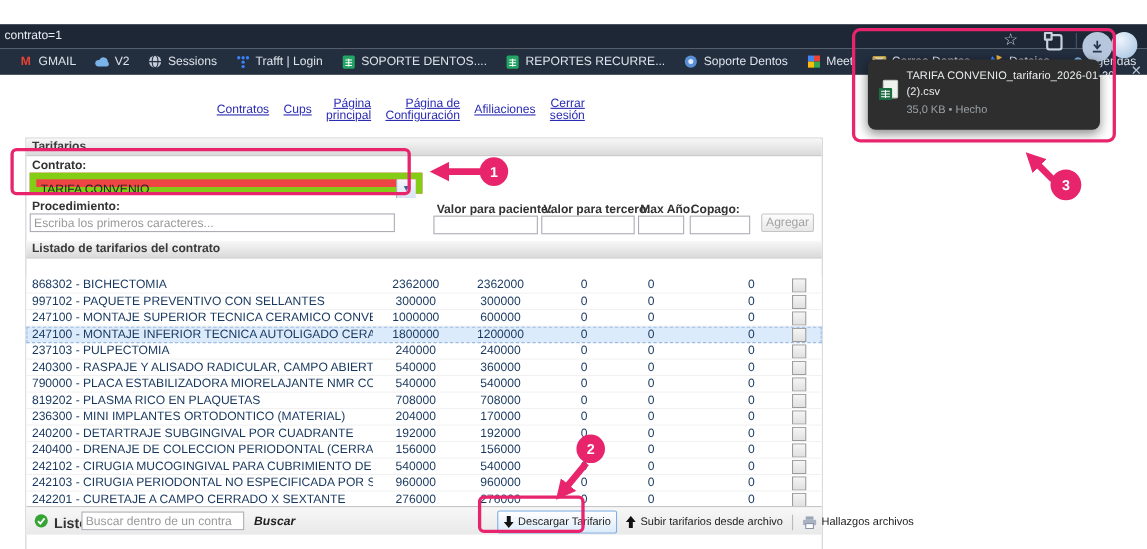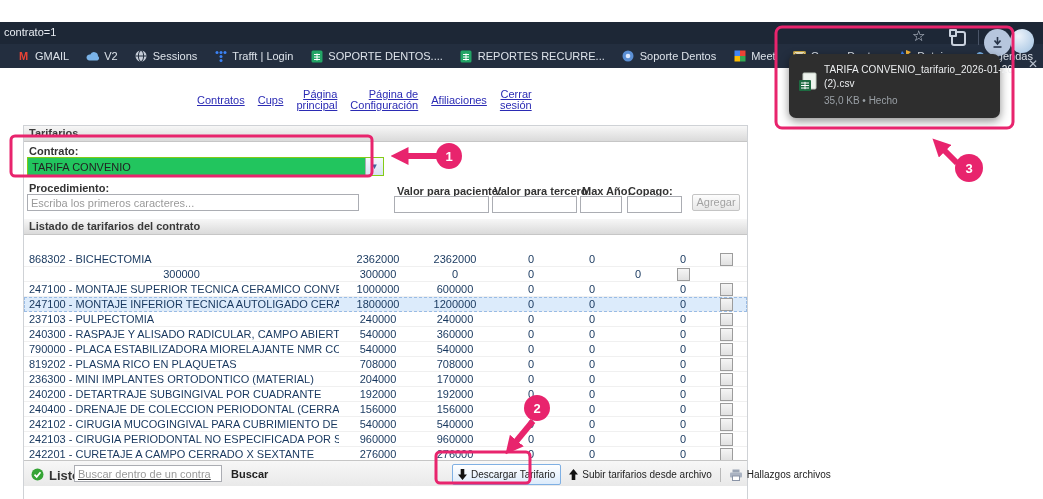--- a/index.html
+++ b/index.html
@@ -40,21 +40,21 @@
   
   .panel{position:absolute;left:12px;top:125px;width:725px;height:394px;background:#fff;
          border:1px solid #cfd2d6;box-sizing:border-box;margin-left:11px;}
   .section-bar{position:absolute;left:0;width:723px;height:16px;box-sizing:border-box;
                background:linear-gradient(#f7f7f7,#dadada);border-bottom:1px solid #c6c6c6;
                font-size:11px;font-weight:bold;color:#3a3a3a;padding:1px 0 0 5px;}
   .lbl{position:absolute;font-size:11px;font-weight:bold;color:#333;white-space:nowrap;}
   .txt{position:absolute;height:17px;border:1px solid #abadb3;background:#fff;font-family:"Liberation Sans",sans-serif;
        font-size:11px;color:#222;padding:1px 3px;box-sizing:border-box;}
   .txt::placeholder{color:#9a9a9a;}
-  .combo{position:absolute;left:3px;top:31px;width:357px;height:19px;border:1px solid #84cc16;background:#22c55e;
+  .combo{position:absolute;left:3px;top:31px;width:357px;height:19px;border:6px solid #84cc16;background:#ef4444;
          box-sizing:border-box;cursor:pointer;padding-left:43px;}
   .combo-val{position:absolute;left:4px;top:3px;font-size:11px;color:#222;}
   .combo-btn{position:absolute;right:0;top:0;width:17px;height:17px;border-left:1px solid #abadb3;
              background:linear-gradient(#f4f8fd,#d8e3f3);display:flex;align-items:center;justify-content:center;
              font-size:8px;color:#44619c;}
   .btn-disabled{position:absolute;height:17px;background:linear-gradient(#fdfdfd,#e7e7e7);border:1px solid #c4c4c4;
                 border-radius:2px;color:#a2a2a2;font-size:11px;text-align:center;line-height:15px;box-sizing:border-box;}
 
   
   .thead{position:absolute;left:0;top:110px;width:723px;height:15px;display:grid;
@@ -71,22 +71,22 @@
   .td{text-align:center;white-space:nowrap;overflow:hidden;}
   .td.c-proc{text-align:left;padding-left:5px;}
   .cb{display:inline-block;width:11px;height:11px;border:1px solid #9c9c9c;
       background:linear-gradient(#f5f5f5,#e1e1e1);vertical-align:middle;}
 
   
   .pfooter{position:absolute;left:0;top:334px;width:723px;height:26px;background:linear-gradient(#f7f7f7,#e9e9e9);
            border-top:1px solid #c6c6c6;box-sizing:border-box;z-index:5;}
   .status-ic{position:absolute;left:7px;top:6px;}
   .status-lbl{position:absolute;left:25px;top:7px;font-size:13px;font-weight:bold;color:#333;}
-  .fsearch{position:absolute;left:50px;top:4px;width:148px;text-decoration:underline;}
-  .fsearch-lbl{position:absolute;left:207px;top:7px;font-size:11px;font-weight:bold;color:#222;cursor:pointer;}
+  .fsearch{position:absolute;left:50px;top:4px;width:148px;}
+  .fsearch-lbl{position:absolute;left:207px;top:7px;font-size:11px;font-weight:bold;color:#222;cursor:pointer;font-style:italic;}
   .fbtns{position:absolute;left:428px;top:3px;display:flex;align-items:center;gap:8px;}
   .btn-dl{display:flex;align-items:center;gap:4px;height:19px;padding:0 5px;border:1px solid #7fb0e4;
           background:linear-gradient(#ffffff,#dcebfb);border-radius:2px;font-size:10px;color:#1c1c1c;
           white-space:nowrap;cursor:pointer;}
   .btn-flat{display:flex;align-items:center;gap:4px;font-size:10px;color:#222;white-space:nowrap;cursor:pointer;}
   .vdiv{width:1px;height:14px;background:#b9b9b9;}
 
   
   .ann{position:absolute;left:0;top:0;z-index:50;pointer-events:none;}
   .ann-rect{fill:none;stroke:#e8246d;stroke-width:3px;}
@@ -304,20 +304,21 @@
           <div class="td c-proc">868302 - BICHECTOMIA</div>
           <div class="td">2362000</div>
           <div class="td">2362000</div>
           <div class="td">0</div>
           <div class="td">0</div>
           <div class="td"></div>
           <div class="td">0</div>
           <div class="td"><span class="cb"></span></div>
         </div>
         <div class="trow">
+          <div class="td c-proc">997102 - PAQUETE PREVENTIVO CON SELLANTES</div>
           <div class="td">300000</div>
           <div class="td">300000</div>
           <div class="td">0</div>
           <div class="td">0</div>
           <div class="td"></div>
           <div class="td">0</div>
           <div class="td"><span class="cb"></span></div>
         </div>
         <div class="trow">
           <div class="td c-proc">247100 - MONTAJE SUPERIOR TECNICA CERAMICO CONVENCIONAL</div>

